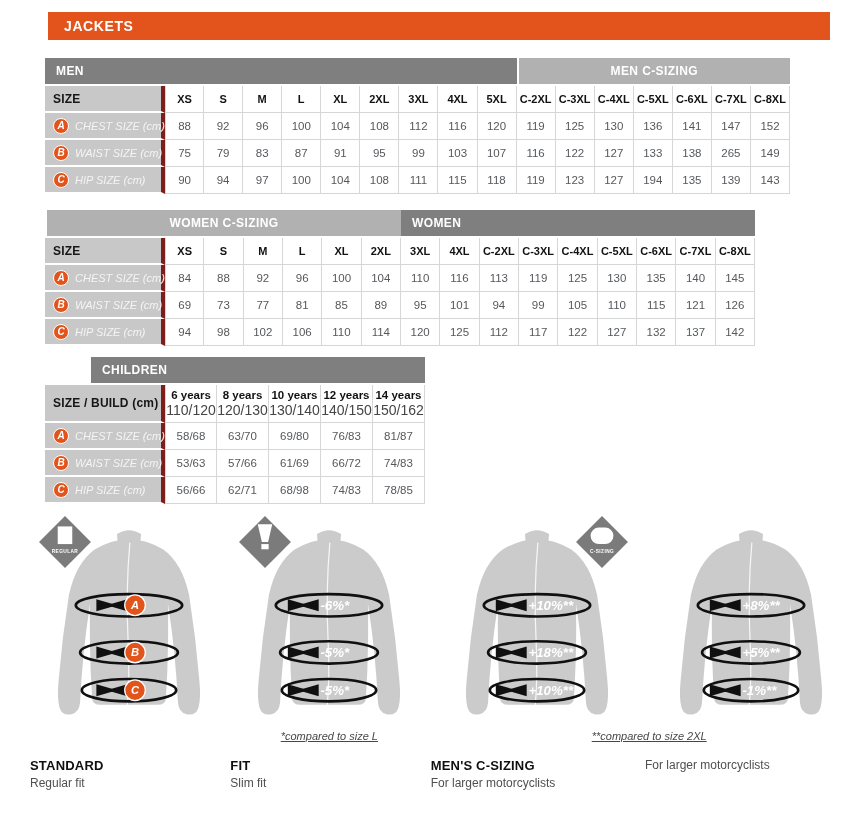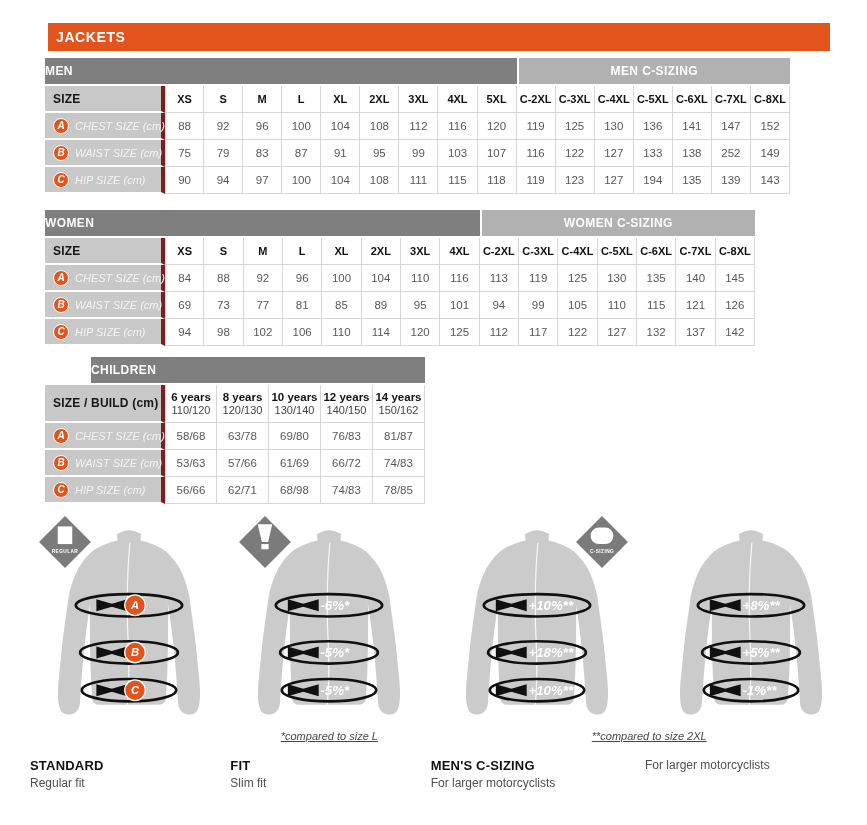--- a/index.html
+++ b/index.html
@@ -4,32 +4,32 @@
 <style>
   * { box-sizing: border-box; margin: 0; padding: 0; }
   html,body { background:#fff; }
   .page {
     position: relative; width: 867px; height: 825px; background: #fff;
     font-family: "Liberation Sans", sans-serif; overflow: hidden;
   }
 
   
   .title-bar {
-    position: absolute; left: 48px; top: 23px; width: 782px; height: 28px;
+    position: absolute; left: 48px; top: 12px; width: 782px; height: 28px;
     background: #e2541b; color: #fff; display: flex; align-items: center;
-    padding-left: 8px; font-weight: bold; font-size: 14px; letter-spacing: .6px;
+    padding-left: 16px; font-weight: bold; font-size: 14px; letter-spacing: .6px;
   }
 
   
   .size-table { position: absolute; display: grid; }
   .band {
     display: flex; align-items: center; color: #fff; font-weight: bold;
     font-size: 12px; letter-spacing: .4px; border-bottom: 2px solid #fff;
   }
-  .band.dark  { background: #7f7f7f; padding-left: 0; }
+  .band.dark  { background: #7f7f7f; padding-left: 11px; }
   .band.light { background: #b1b1b1; justify-content: center; border-left: 2px solid #fff; }
 
   .lbl {
     background: #c8c8c8; display: flex; align-items: center; padding-left: 8px;
     border-bottom: 2px solid #fff; border-right: 4px solid #7f1d1d;
   }
   .size-lbl { font-weight: bold; font-size: 12px; color: #161616; letter-spacing: .2px; }
   .row-lbl { gap: 6px; }
   .row-lbl-text { font-style: italic; font-size: 11px; color: #f4f4f4; white-space: nowrap; }
   .marker-circle {
@@ -40,21 +40,21 @@
   }
 
   .colh, .val {
     display: flex; align-items: center; justify-content: center; background: #fff;
     border-right: 1px solid #d6d6d6; border-bottom: 1px solid #d6d6d6;
   }
   .c0 { border-left: 1px solid #d6d6d6; }
   .colh { font-weight: bold; font-size: 11px; color: #121212; }
   .colh.two { flex-direction: column; line-height: 1.15; }
   .col-top { font-weight: bold; font-size: 11.5px; color: #121212; }
-  .col-sub { font-weight: normal; font-size: 11px; color: #454545; }
+  .col-sub { font-weight: normal; font-size: 14px; color: #454545; }
   .val { font-size: 11.5px; color: #55585c; }
 
   
   .diagrams {
     position: absolute; left: 0; top: 512px; width: 867px; height: 300px;
     display: flex; justify-content: space-between; padding: 0 10px 0 30px;
   }
   .fit-figure { position: relative; }
   .fig-standard, .fig-fit { width: 198px; }
   .fig-mens-c-sizing, .fig-womens-c-sizing { width: 212px; }
@@ -135,21 +135,21 @@
       <div class="val">91</div>
       <div class="val">95</div>
       <div class="val">99</div>
       <div class="val">103</div>
       <div class="val">107</div>
       <div class="val">116</div>
       <div class="val">122</div>
       <div class="val">127</div>
       <div class="val">133</div>
       <div class="val">138</div>
-      <div class="val">252</div>
+      <div class="val">265</div>
       <div class="val">149</div>
       <div class="lbl row-lbl">
         <span class="marker-circle">C</span>
         <span class="row-lbl-text">HIP SIZE (cm)</span>
       </div>
       <div class="val c0">90</div>
       <div class="val">94</div>
       <div class="val">97</div>
       <div class="val">100</div>
       <div class="val">104</div>
@@ -159,22 +159,22 @@
       <div class="val">118</div>
       <div class="val">119</div>
       <div class="val">123</div>
       <div class="val">127</div>
       <div class="val">194</div>
       <div class="val">135</div>
       <div class="val">139</div>
       <div class="val">143</div>
     </section>
   <section class="size-table" id="table-women" style="left: 45px; top: 210px; width: 710px; grid-template-columns: 120px repeat(15, 1fr); grid-template-rows: 28px 27px 27px 27px 27px;">
+      <div class="band light" style="grid-column: span 7;">WOMEN C-SIZING</div>
       <div class="band dark" style="grid-column: span 9;">WOMEN</div>
-      <div class="band light" style="grid-column: span 7;">WOMEN C-SIZING</div>
       <div class="lbl size-lbl">SIZE</div>
       <div class="colh c0">XS</div>
       <div class="colh">S</div>
       <div class="colh">M</div>
       <div class="colh">L</div>
       <div class="colh">XL</div>
       <div class="colh">2XL</div>
       <div class="colh">3XL</div>
       <div class="colh">4XL</div>
       <div class="colh">C-2XL</div>
@@ -263,21 +263,21 @@
       </div>
       <div class="colh two">
         <span class="col-top">14 years</span>
         <span class="col-sub">150/162</span>
       </div>
       <div class="lbl row-lbl">
         <span class="marker-circle">A</span>
         <span class="row-lbl-text">CHEST SIZE (cm)</span>
       </div>
       <div class="val c0">58/68</div>
-      <div class="val">63/78</div>
+      <div class="val">63/70</div>
       <div class="val">69/80</div>
       <div class="val">76/83</div>
       <div class="val">81/87</div>
       <div class="lbl row-lbl">
         <span class="marker-circle">B</span>
         <span class="row-lbl-text">WAIST SIZE (cm)</span>
       </div>
       <div class="val c0">53/63</div>
       <div class="val">57/66</div>
       <div class="val">61/69</div>

